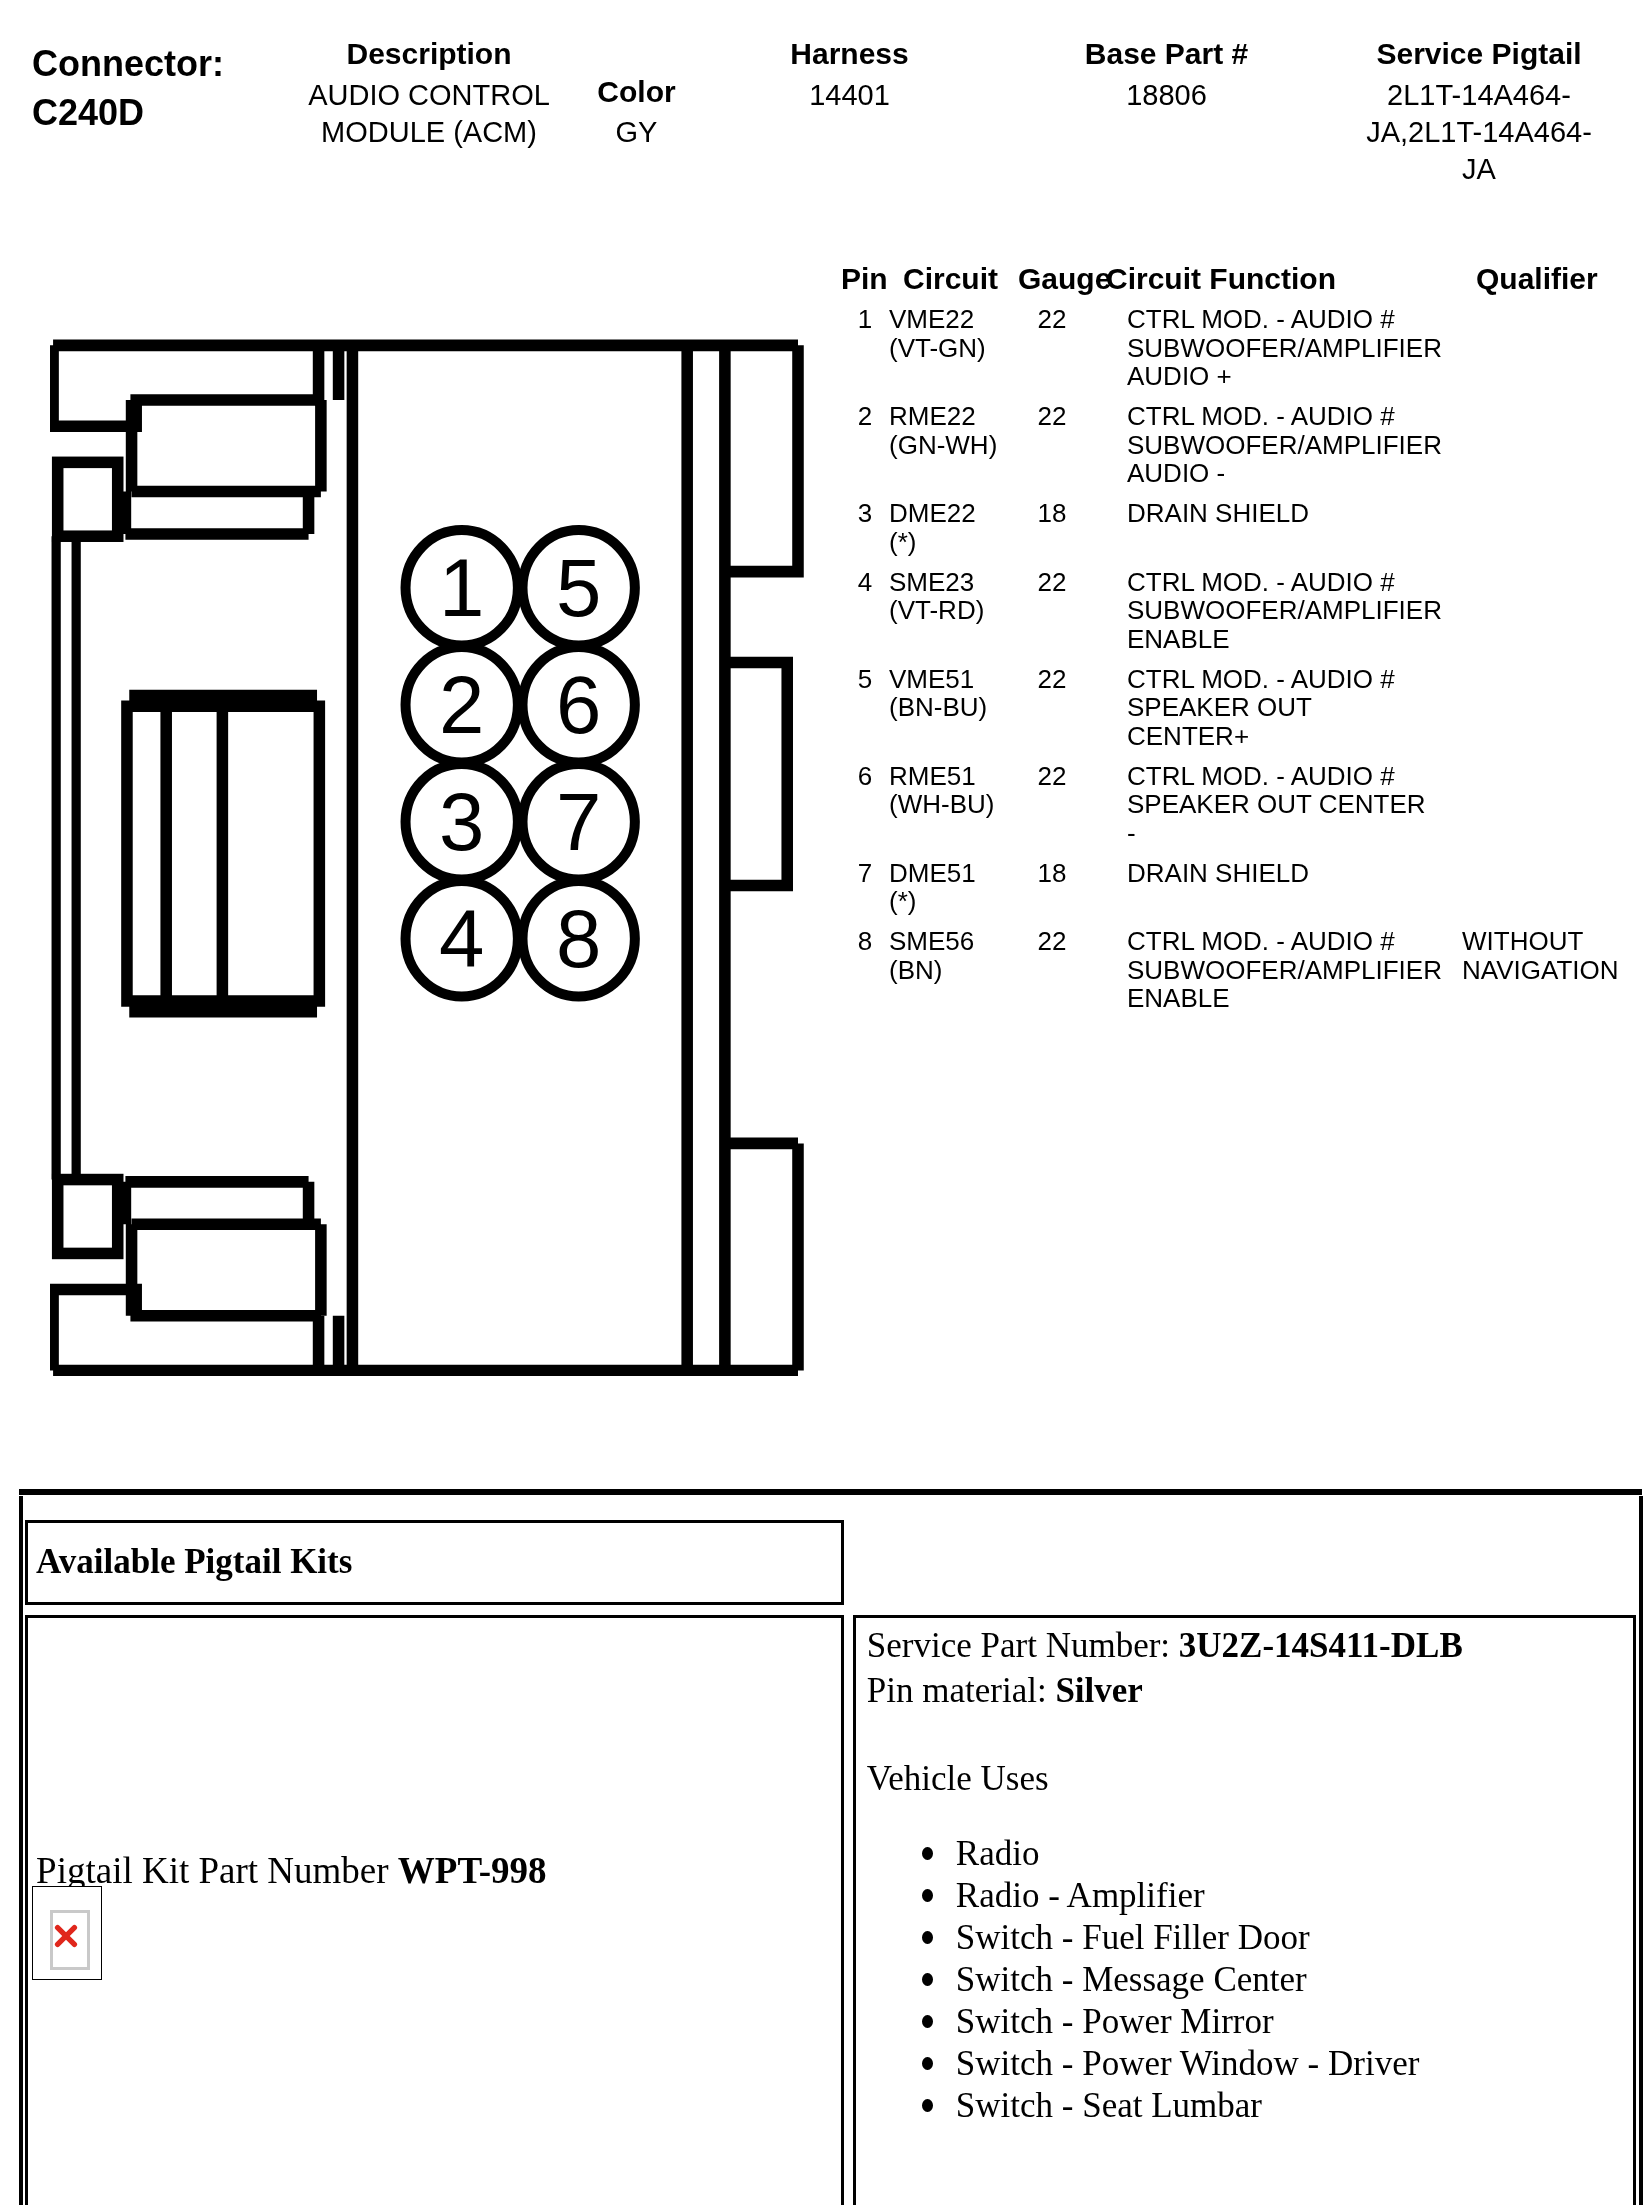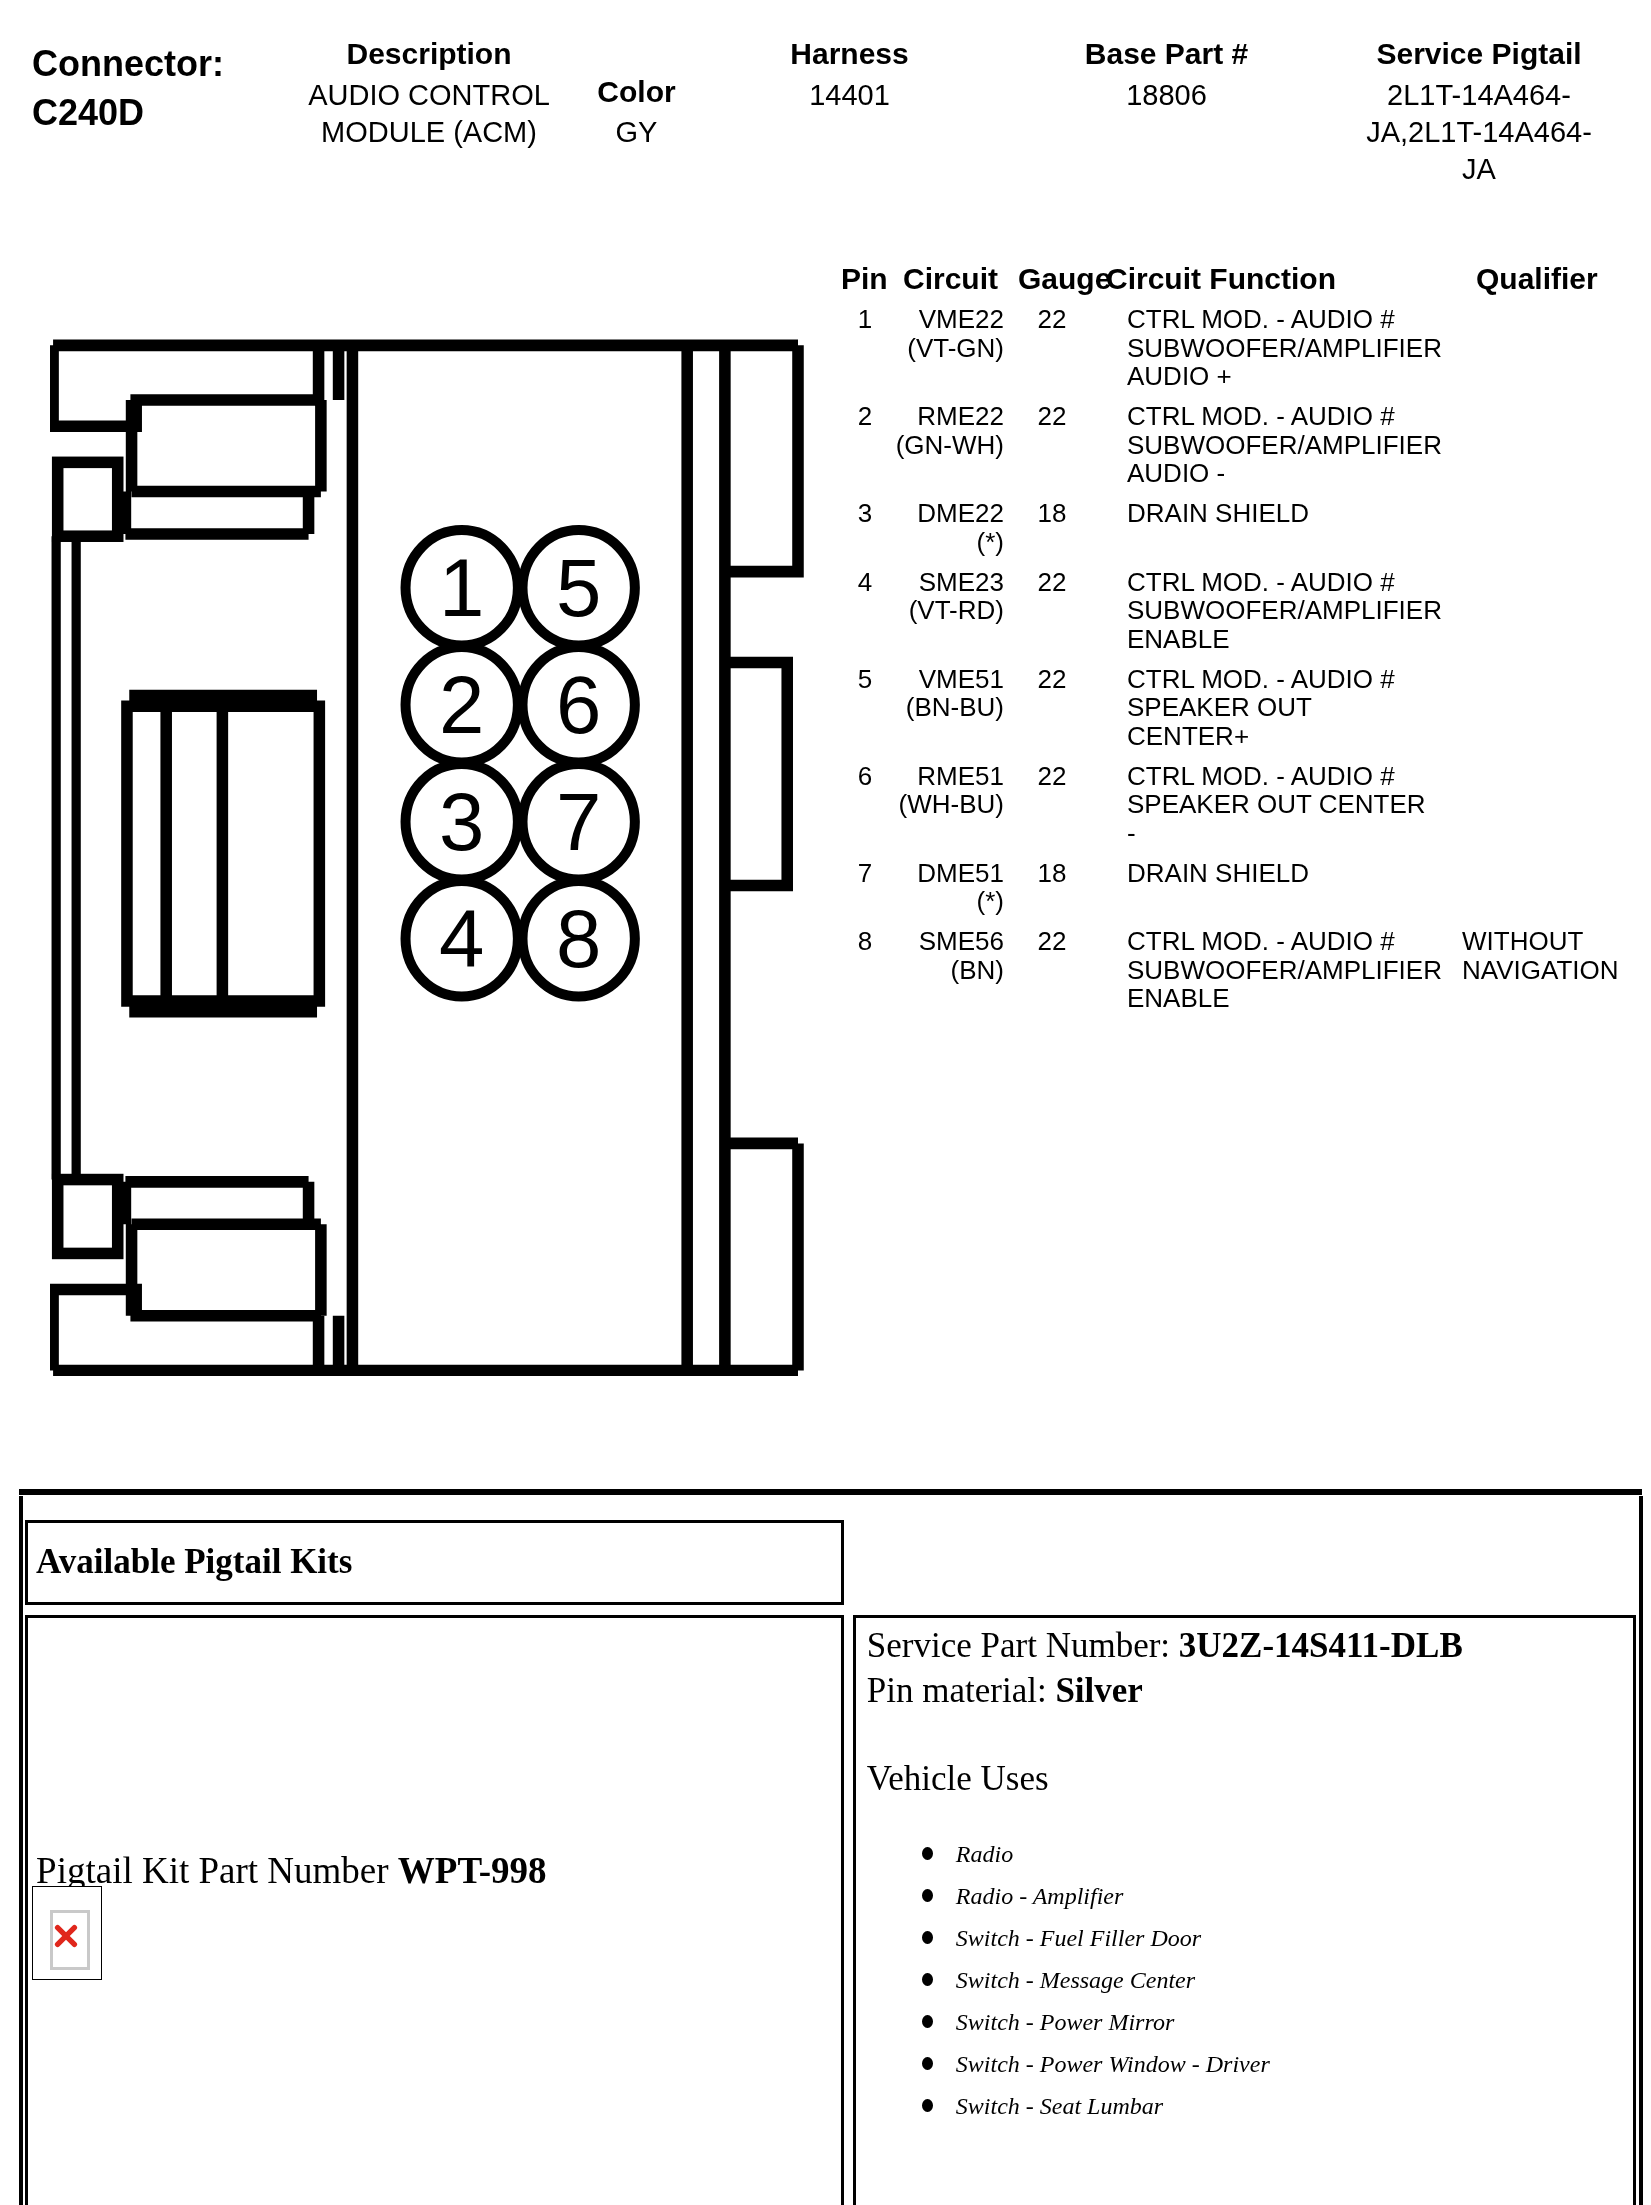--- a/index.html
+++ b/index.html
@@ -10,21 +10,21 @@
   .conn-label{left:32px;top:43px;font-size:36px;font-weight:bold;}
   .conn-id{left:32px;top:92px;font-size:36px;font-weight:bold;text-align:center;}
   .hfield{text-align:center;}
   .hlabel{font-size:30px;font-weight:bold;line-height:37px;}
   .hval{font-size:29px;line-height:37px;}
   
   .pt-head span{position:absolute;top:262px;font-size:30px;font-weight:bold;white-space:nowrap;}
   .pt-body{left:841px;top:305px;width:801px;display:flex;flex-direction:column;gap:11.5px;}
   .pt-row{display:flex;align-items:flex-start;font-size:26px;line-height:28.5px;}
   .c-pin{width:48px;text-align:center;flex:none;}
-  .c-circ{width:115px;text-align:right;flex:none;}
+  .c-circ{width:115px;text-align:left;flex:none;}
   .c-gauge{width:96px;text-align:center;flex:none;}
   .c-fn{width:308px;padding-left:27px;flex:none;}
   .c-qual{padding-left:27px;flex:1;}
   
   .diagram{left:50px;top:339px;}
   
   .serif{font-family:"Liberation Serif", serif;}
   .hr-thick{left:19px;top:1489px;width:1623px;height:6.2px;background:#000;}
   .vline{background:#000;width:3.8px;}
   .pk-titlebox{left:25.4px;top:1520px;width:813px;height:79px;border:3.1px solid #000;}
@@ -34,21 +34,21 @@
   .cell-right{left:853px;top:1615px;width:777px;height:616px;}
   .kit-line{left:7.7px;top:231px;font-size:37px;white-space:nowrap;}
   .kit-line b{font-weight:bold;}
   .imgbox{left:3.8px;top:268px;width:68px;height:92px;border:1.5px solid #000;background:#fff;}
   .imgbox-inner{position:absolute;left:17px;top:23px;width:34px;height:54px;
                 border:3.8px solid #c9c9c9;background:#fff;}
   .detail-wrap{padding:4.6px 0 0 10.8px;font-size:35px;line-height:45px;}
   .detail-line b{font-weight:bold;}
   .vu-title{margin-top:43px;}
   .vu-list{margin:32px 0 0 0;padding:0;list-style:none;}
-  .vu-list li{position:relative;padding-left:89px;font-size:24px;line-height:42px;font-style:italic;}
+  .vu-list li{position:relative;padding-left:89px;font-size:35px;line-height:42px;}
   .vu-list li::before{content:"";position:absolute;left:55px;top:14.6px;width:10.8px;height:13px;
                       background:#000;border-radius:50%;}
   text{font-family:"Liberation Sans", sans-serif;}
 </style>
 </head>
 <body>
 
 <div class="abs conn-label">Connector:</div>
 <div class="abs conn-id">C240D</div>
 

